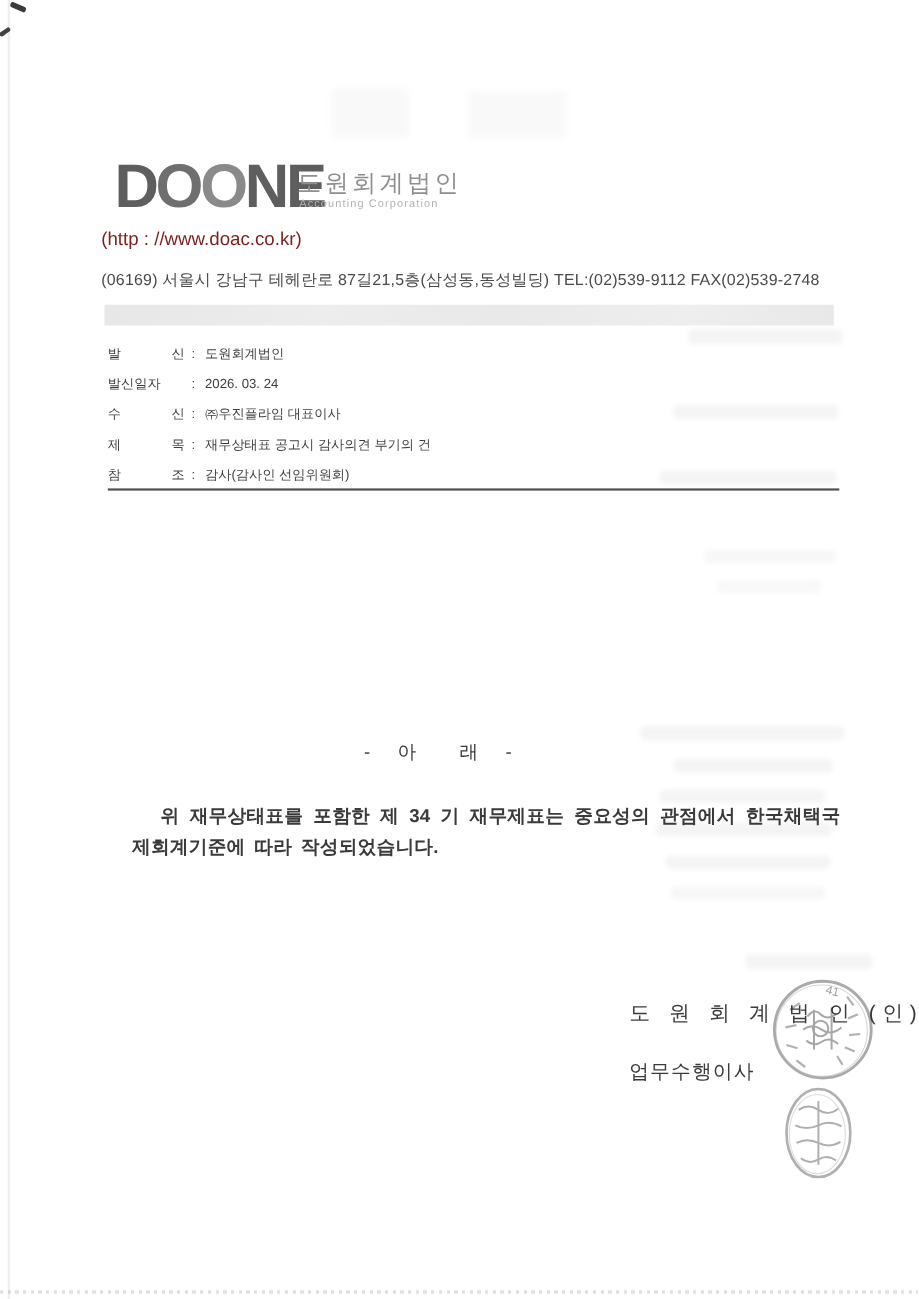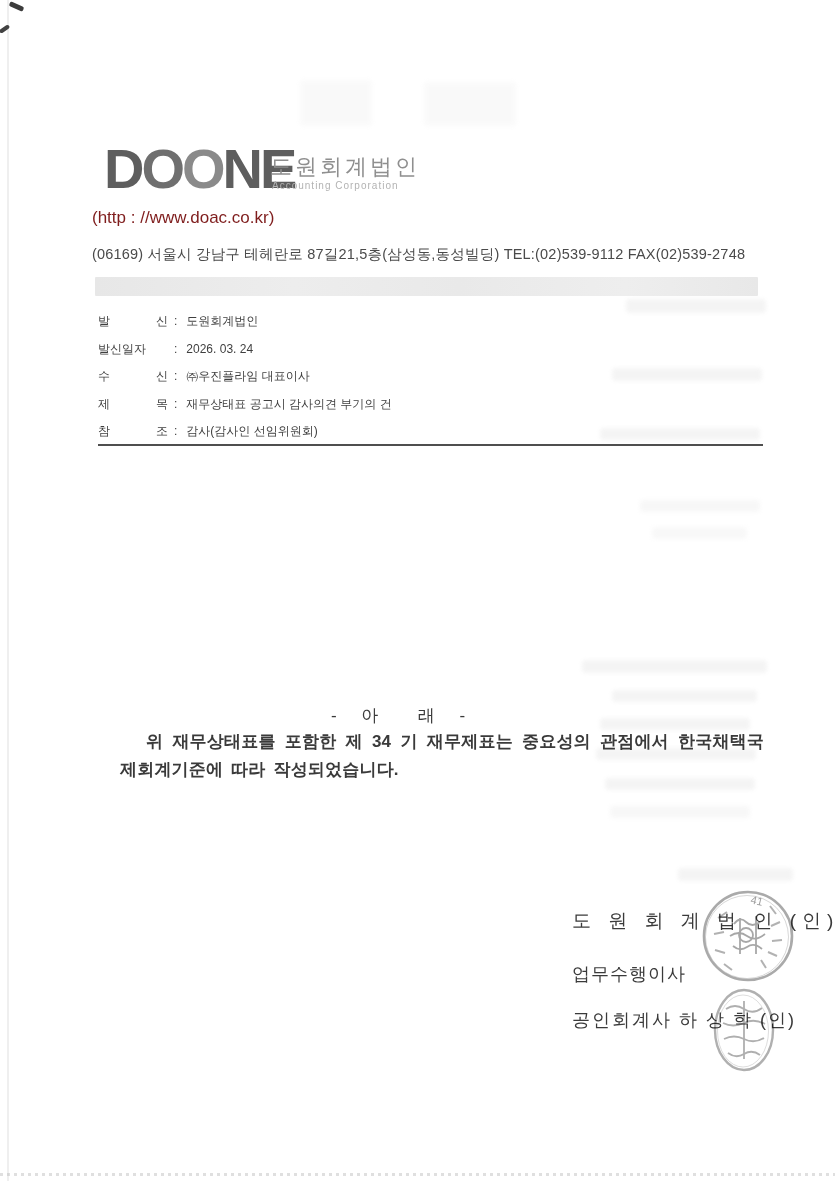--- a/index.html
+++ b/index.html
@@ -71,21 +71,21 @@
     background:#4f4f4f; }
 
   
   .para { position:absolute; left:120px; width:644px; font-size:17px;
     line-height:27.5px; color:#3a3a3a; text-align:justify; word-spacing:3px;
     letter-spacing:.2px; }
   .greeting  { top:484px; text-indent:26px; }
   .para1     { top:539px; text-indent:26px; }
   .below-head{ position:absolute; left:93px; top:672px; width:620px;
     text-align:center; font-size:17px; color:#3a3a3a; letter-spacing:10px;
-    white-space:pre;margin-top:32px; }
+    white-space:pre; }
   .para2     { top:728px; text-indent:26px;font-weight:bold; }
 
   
   .sig-company { position:absolute; left:572px; top:908px; font-size:19px;
     color:#3a3a3a; letter-spacing:6px; white-space:pre; }
   .sig-role    { position:absolute; left:572px; top:962px; font-size:18px;
     color:#3a3a3a; letter-spacing:1px; }
   .sig-signer  { position:absolute; left:572px; top:1008px; font-size:18px;
     color:#3a3a3a; letter-spacing:2px; white-space:pre; }
 
@@ -144,21 +144,20 @@
     </div>
   </div>
 
   <div class="divider"></div>
 
   <div class="below-head">- 아  래 -</div>
   <div class="para para2">위 재무상태표를 포함한 제 34 기 재무제표는 중요성의 관점에서 한국채택국제회계기준에 따라 작성되었습니다.</div>
 
   <div class="sig-company">도 원 회 계 법 인 (인)</div>
   <div class="sig-role">업무수행이사</div>
-  <div class="sig-signer">공인회계사 하 상 학 (인)</div>
 
   <svg class="stamp stamp-round" width="96" height="96" viewBox="0 0 96 96">
     <circle cx="48" cy="48" r="44" fill="none" stroke="#9b9b9b" stroke-width="2.6"></circle>
     <circle cx="47" cy="49" r="41.5" fill="none" stroke="#b0b0b0" stroke-width="1" opacity=".6"></circle>
     <text x="50" y="15" font-size="11" fill="#8d8d8d" transform="rotate(14 50 15)">41</text>
     <g stroke="#9a9a9a" stroke-width="2" fill="none" opacity=".9">
       <path d="M18 30 l9 -6 M14 46 l10 -2 M15 62 l10 3 M24 76 l8 6"></path>
       <path d="M70 18 l6 8 M80 34 l-9 4 M82 52 l-10 1 M77 68 l-9 -4 M66 80 l-5 -8"></path>
     </g>
     <g stroke="#939393" stroke-width="1.8" fill="none" opacity=".95">

